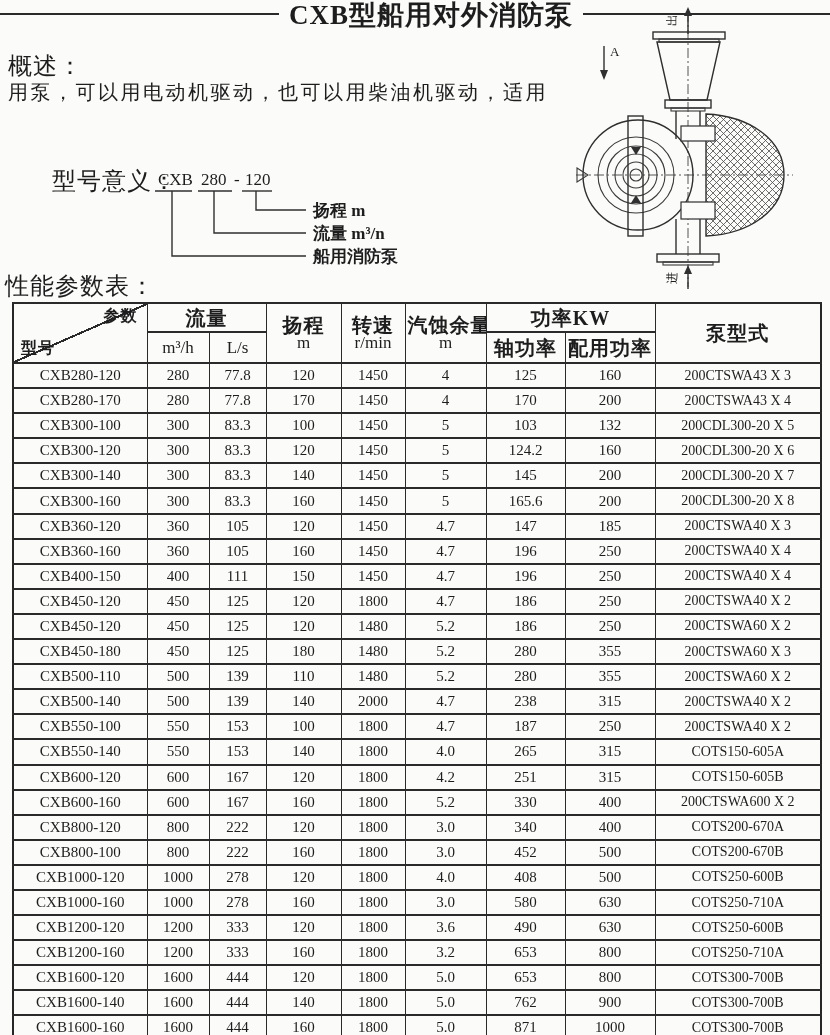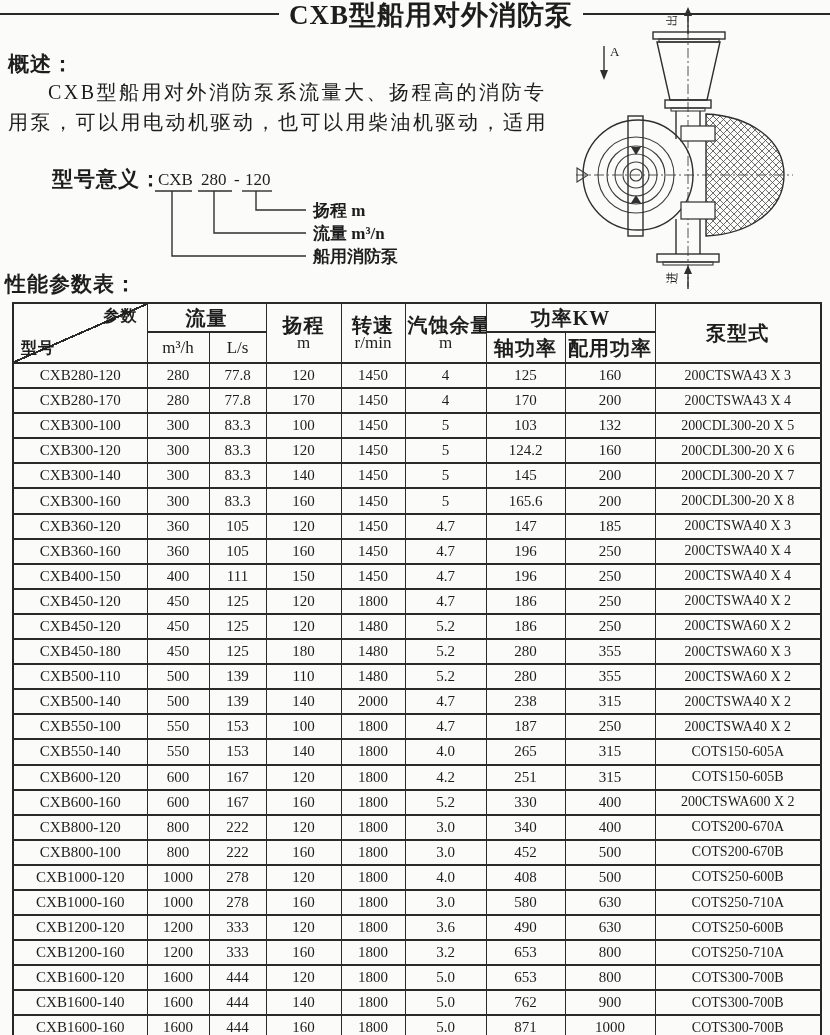--- a/index.html
+++ b/index.html
@@ -10,21 +10,21 @@
     color:#1d1d1d;
     overflow:hidden;
   }
   .page{position:relative;width:830px;height:1035px;padding-left:32px;}
   .top-rule{position:absolute;top:13px;left:0;width:830px;border-top:2px solid #2a2a2a;}
   .doc-title{
     position:absolute;top:-3px;left:50%;transform:translateX(-50%);
     font-size:27px;font-weight:bold;letter-spacing:1px;white-space:nowrap;
     background:#fbfbf9;padding:0 10px;z-index:2;
   }
-  .sec-heading{position:absolute;font-size:21px;font-weight:bold;letter-spacing:1px;white-space:nowrap;}
+  .sec-heading{position:absolute;font-size:24px;font-weight:normal;letter-spacing:1px;white-space:nowrap;}
   #overview-heading{left:8px;top:50px;}
   #model-heading{left:8px;top:165px;margin-left:44px;}
   #table-heading{left:5px;top:270px;}
   .overview-text{
     position:absolute;left:8px;top:78px;width:575px;
     font-size:20px;line-height:29.5px;letter-spacing:2.5px;
   }
   .overview-text .line1{text-indent:2em;}
   #model-svg{position:absolute;left:148px;top:170px;}
   #pump-figure{position:absolute;left:573px;top:4px;}
@@ -63,21 +63,20 @@
 </head>
 <body>
 
 <div class="page">
 
   <div class="top-rule"></div>
   <div class="doc-title">CXB型船用对外消防泵</div>
 
   <div class="sec-heading" id="overview-heading">概述：</div>
   <div class="overview-text">
-    <div class="line1">CXB型船用对外消防泵系流量大、扬程高的消防专</div>
     <div>用泵，可以用电动机驱动，也可以用柴油机驱动，适用</div>
   </div>
 
   <div class="sec-heading" id="model-heading">型号意义：</div>
 
   <svg id="model-svg" width="345" height="102" viewBox="0 0 345 102">
     <text x="10" y="15" font-size="17" class="svg-label">CXB</text>
     <text x="53" y="15" font-size="17" class="svg-label">280</text>
     <text x="86" y="15" font-size="17" class="svg-label">-</text>
     <text x="97" y="15" font-size="17" class="svg-label">120</text>

